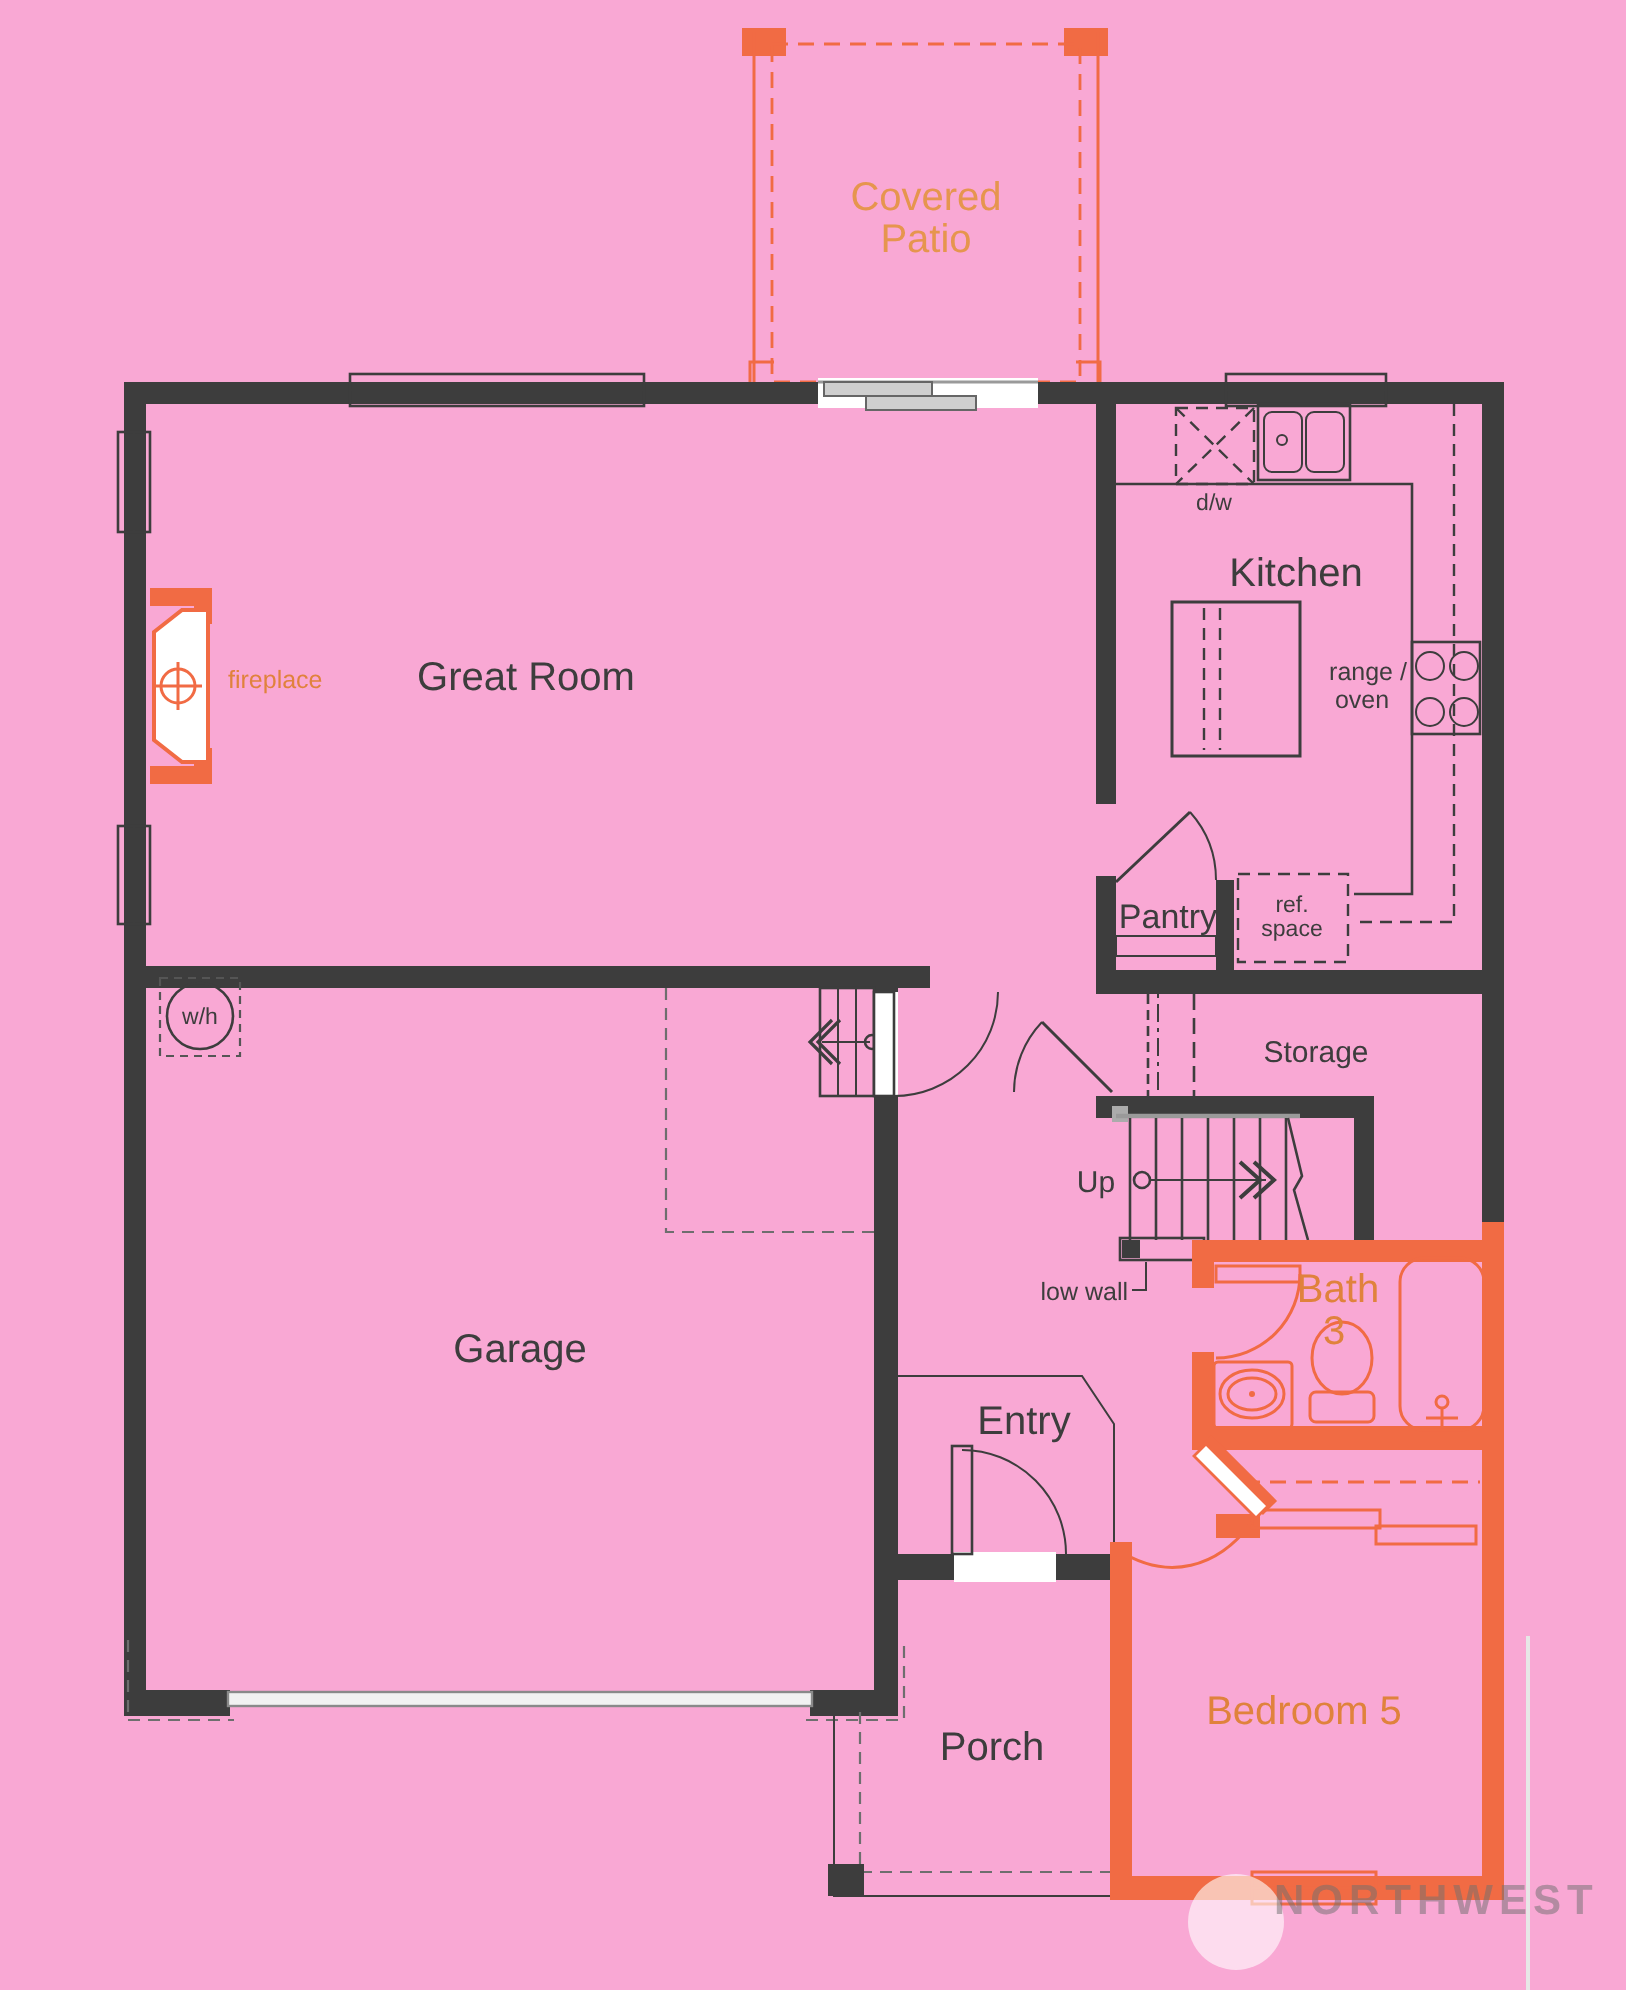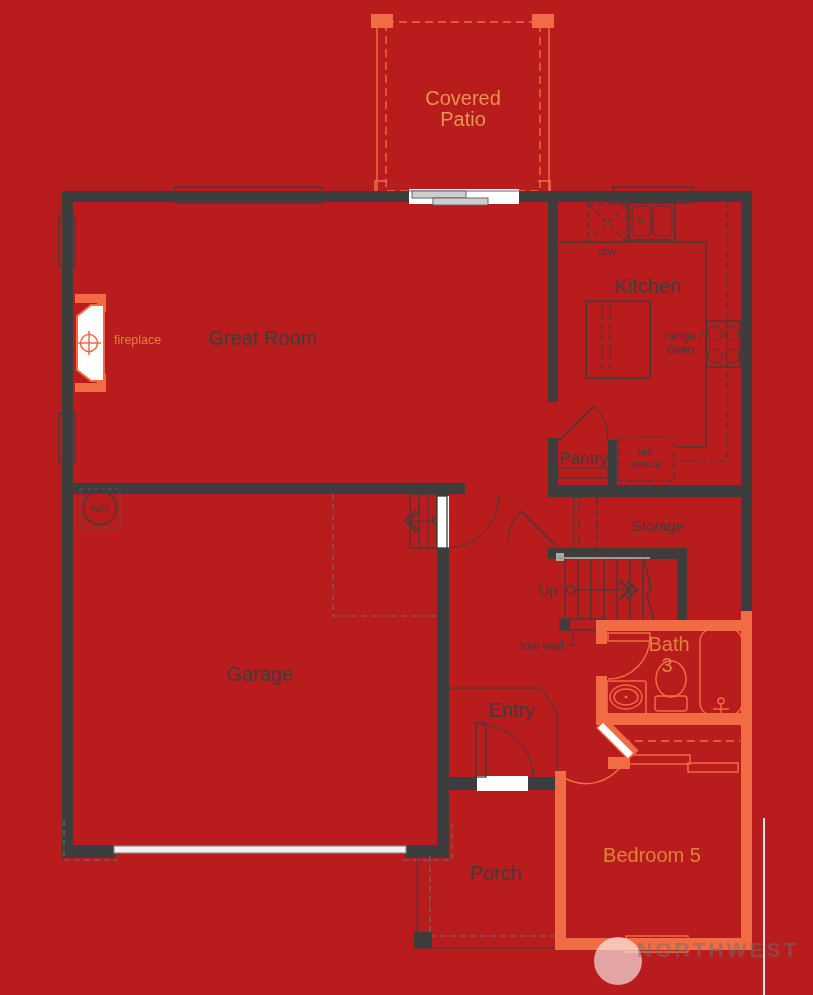--- a/index.html
+++ b/index.html
@@ -1,16 +1,16 @@
 <!DOCTYPE html>
 <html><head>
 <meta charset="utf-8">
 <style>
   html,body{margin:0;padding:0;background:#fff;}
-  .plan{position:relative;width:813px;height:995px;background:#b91c1c;overflow:hidden;}
+  .plan{position:relative;width:813px;height:995px;background:#f9a8d4;overflow:hidden;}
   svg{position:absolute;left:0;top:0;}
   .wall{fill:#3d3d3d;}
   .awall{fill:#f16b44;}
   .wfill{fill:#ffffff;}
   .ln{stroke:#3d3d3d;stroke-width:1.3;fill:none;}
   .ln2{stroke:#3d3d3d;stroke-width:1.5;fill:none;}
   .lnthin{stroke:#3d3d3d;stroke-width:1;fill:none;}
   .dash{stroke:#3d3d3d;stroke-width:1.2;fill:none;stroke-dasharray:6 4;}
   .gdash{stroke:#6e6e6e;stroke-width:1.1;fill:none;stroke-dasharray:6 4;}
   .gray{stroke:#9a9a9a;fill:none;}

